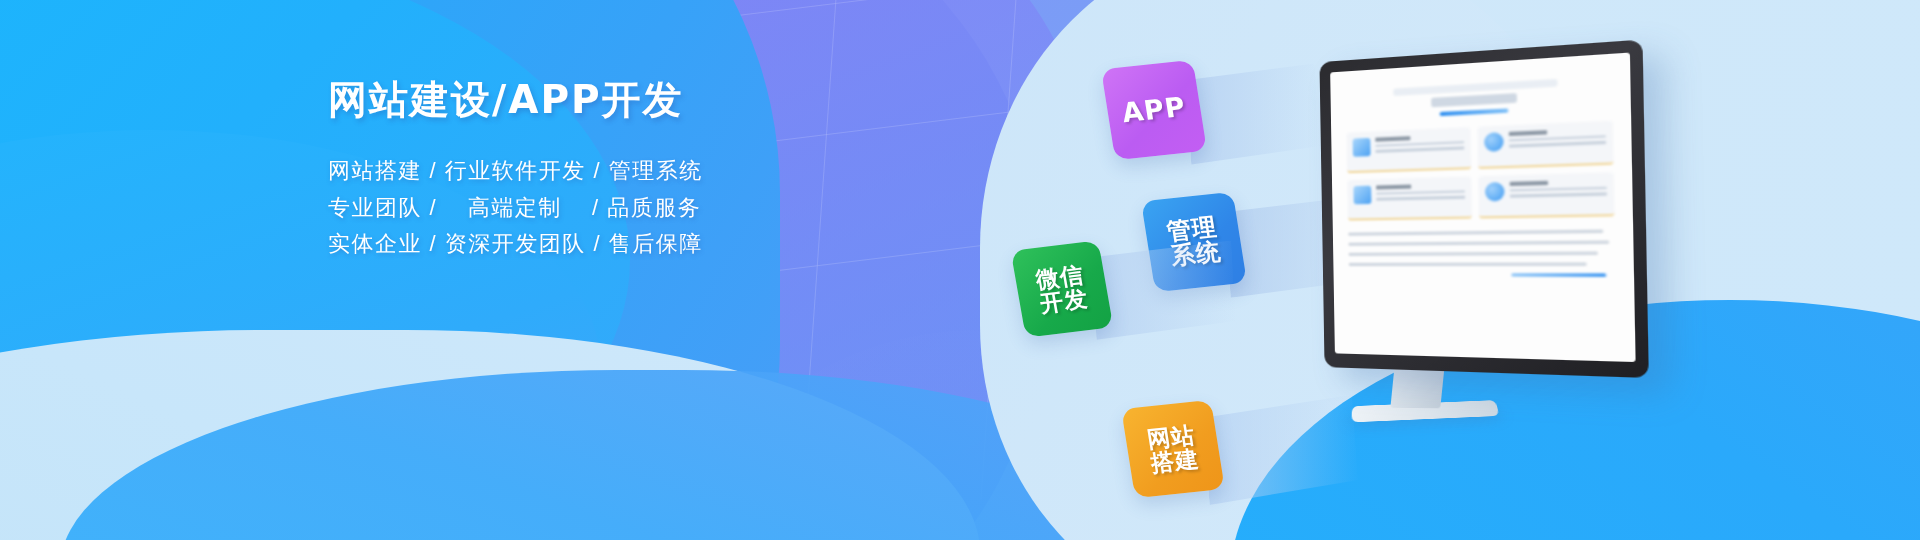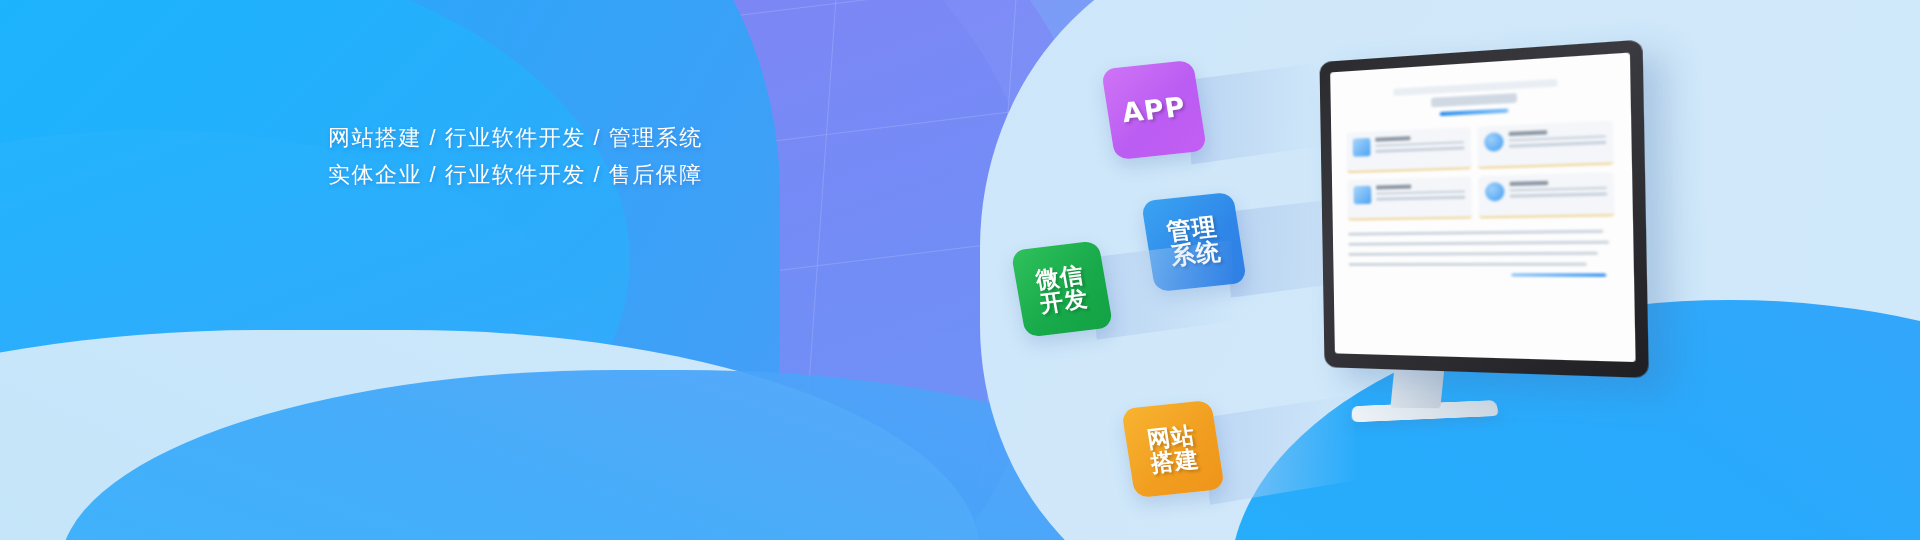--- a/index.html
+++ b/index.html
@@ -107,21 +107,21 @@
     font-family:"DejaVu Sans","Liberation Sans",sans-serif;
     text-shadow:2px 3px 5px rgba(40,80,170,.35);
   }
   .subtitle{
     margin-top:22px;
     font-size:39px; line-height:1;
     font-weight:bold; letter-spacing:2px;
     font-family:"DejaVu Sans","Liberation Sans",sans-serif;
     text-shadow:2px 3px 5px rgba(40,80,170,.32);
   }
-  .features{ margin-top:62px; }
+  .features{ margin-top:34px; }
   .feature-line{
     font-size:22px; line-height:1.66;
     letter-spacing:1.5px;
     font-weight:400;
     text-shadow:1px 2px 4px rgba(40,80,170,.35);
     white-space:pre;
   }
 
   
   .card{
@@ -286,23 +286,25 @@
   </div>
   <div class="panel-left2"></div>
   <div class="blob-cyan"></div>
   <div class="blob-cyan2"></div>
   <div class="blob-bottom"></div>
   <div class="blob-bottom-sky"></div>
   <div class="mask-right"></div>
   <div class="blob-right-sky"></div>
 
   <div class="text-block">
+    <div class="subtitle">网站建设/APP开发</div>
     <div class="features">
       <div class="feature-line">网站搭建 / 行业软件开发 / 管理系统</div>
-      <div class="feature-line">实体企业 / 行业软件开发 / 售后保障</div>
+      <div class="feature-line">专业团队 /    高端定制    / 品质服务</div>
+      <div class="feature-line">实体企业 / 资深开发团队 / 售后保障</div>
     </div>
   </div>
 
   <div class="card-beam beam-app"></div>
   <div class="card card-app">
     <span>APP</span>
   </div>
 
   <div class="card-beam beam-mgmt"></div>
   <div class="card card-mgmt">

